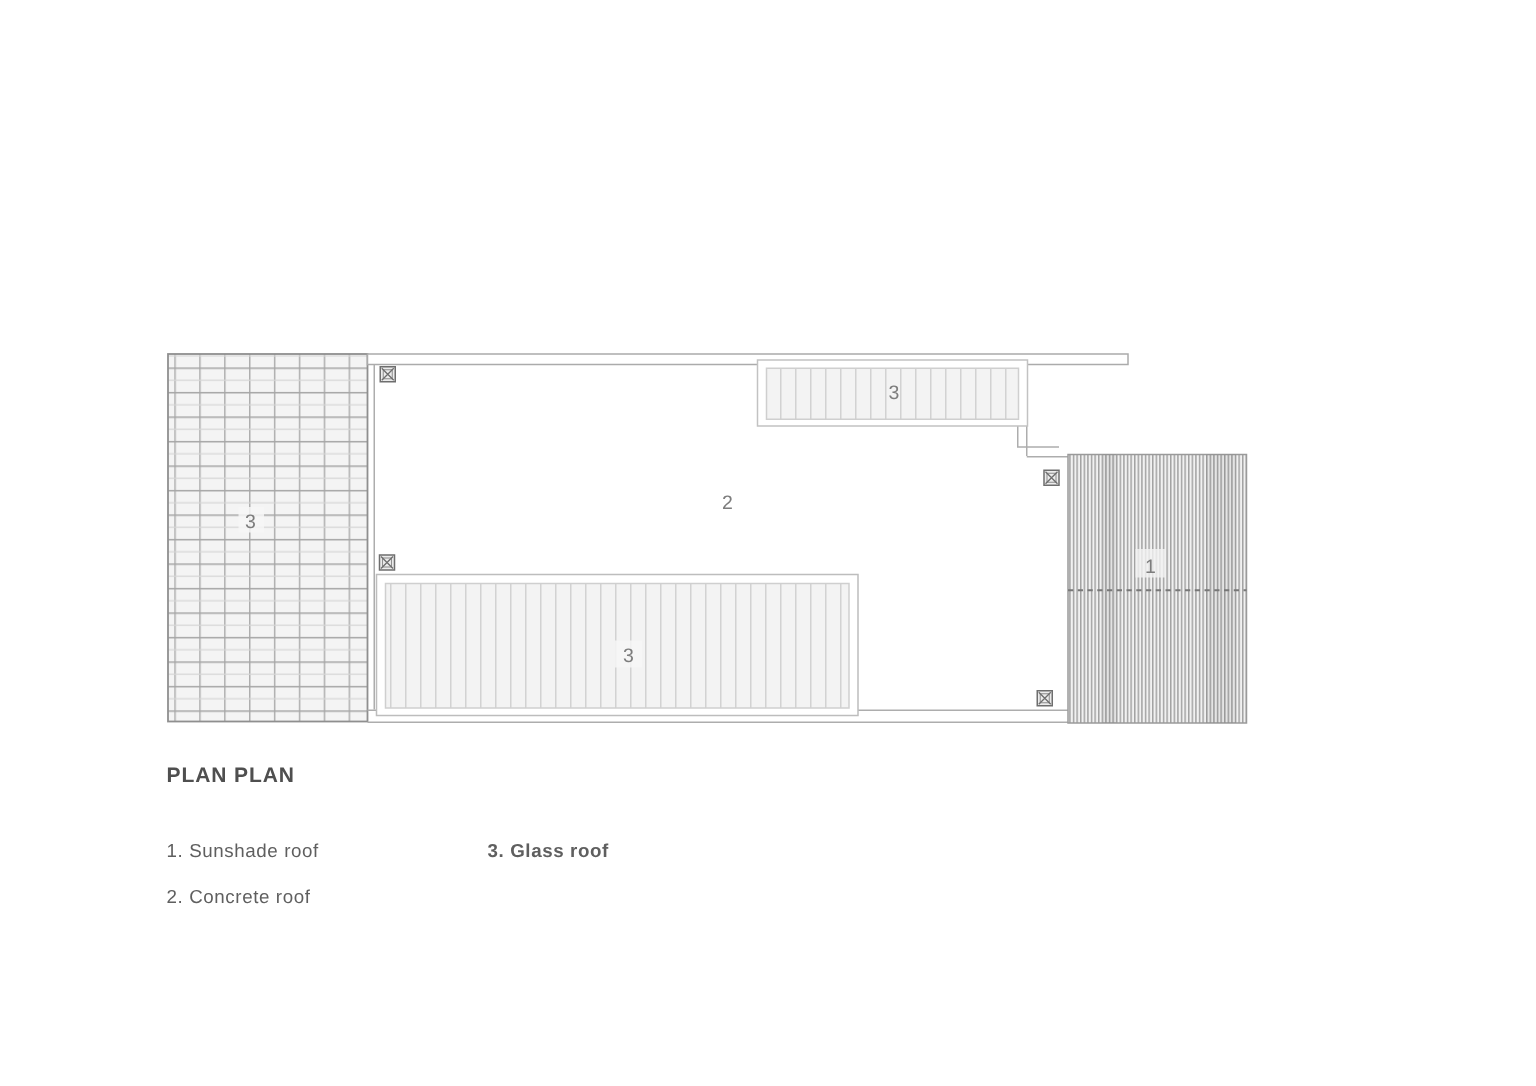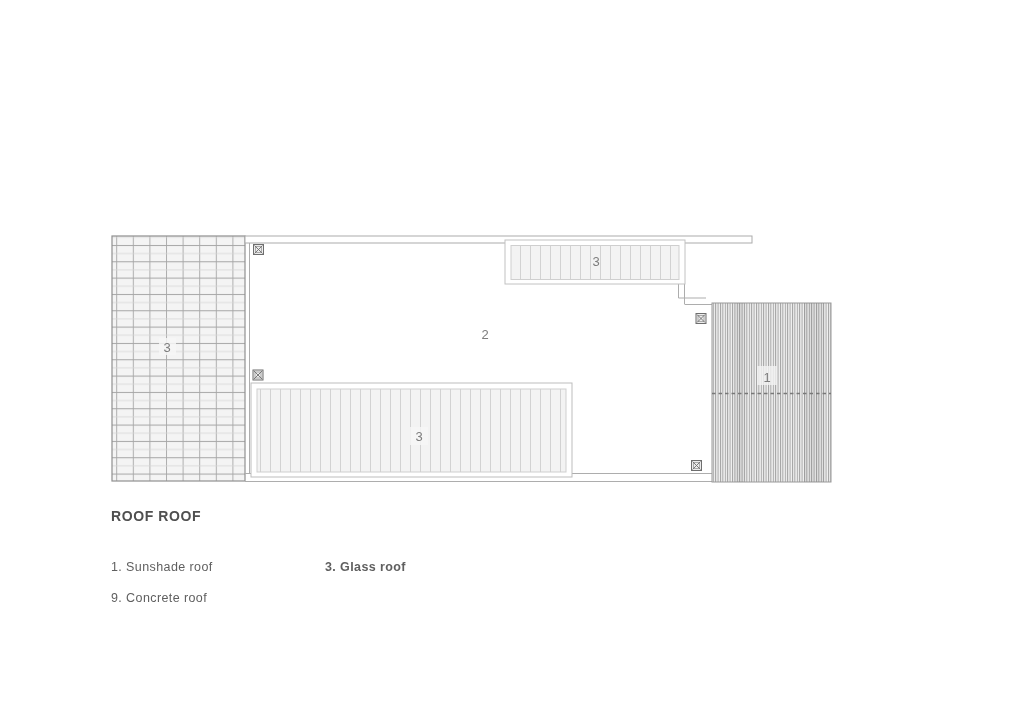--- a/index.html
+++ b/index.html
@@ -120,19 +120,19 @@
     </g>
 
     <g>
       <use href="#colmark" x="258.5" y="249.5"></use>
       <use href="#colmark" x="258" y="375"></use>
       <use href="#colmark" x="701" y="318.5"></use>
       <use href="#colmark" x="696.5" y="465.5"></use>
     </g>
   </svg>
 
-  <div class="drawing-title">ROOF ROOF</div>
+  <div class="drawing-title">PLAN PLAN</div>
 
   <div class="legend-item item-1">1. Sunshade roof</div>
   <div class="legend-item item-3">3. Glass roof</div>
-  <div class="legend-item item-2">9. Concrete roof</div>
+  <div class="legend-item item-2">2. Concrete roof</div>
 
 </div>
 
 </body></html>

